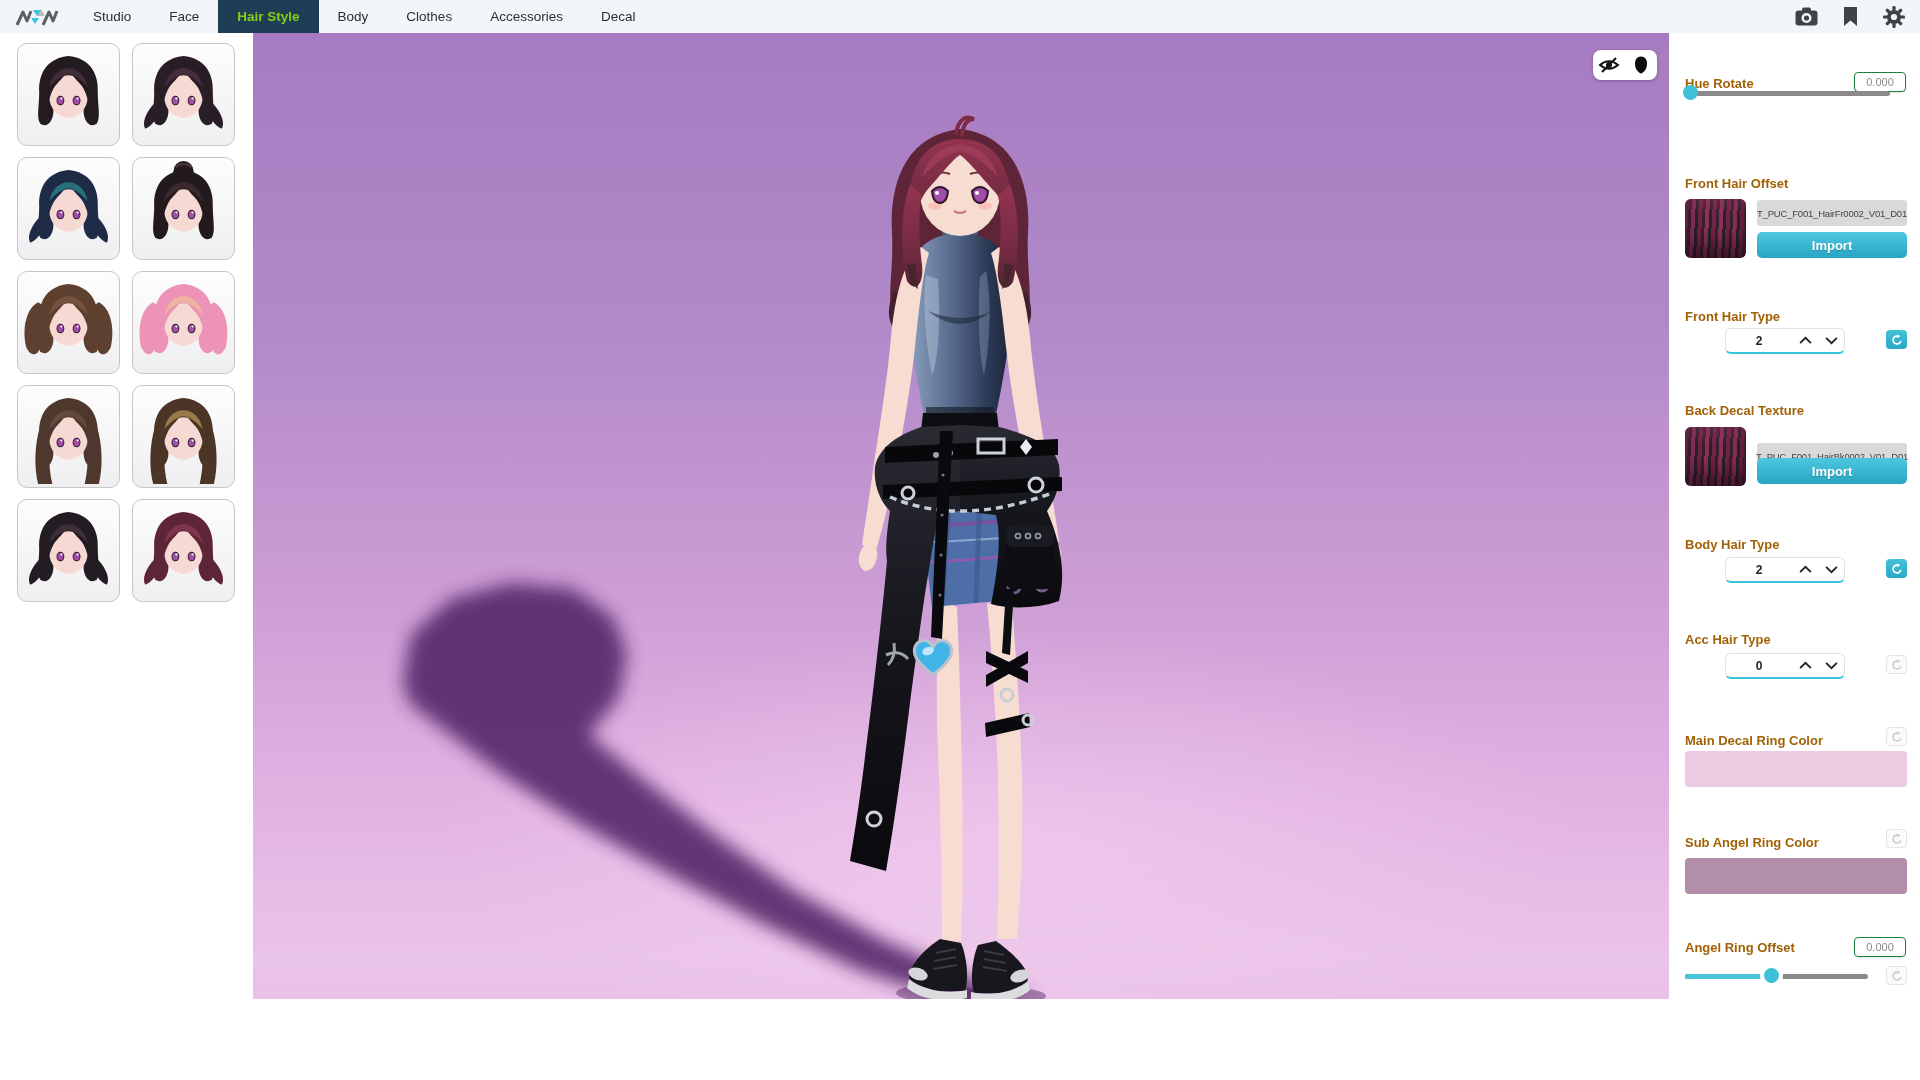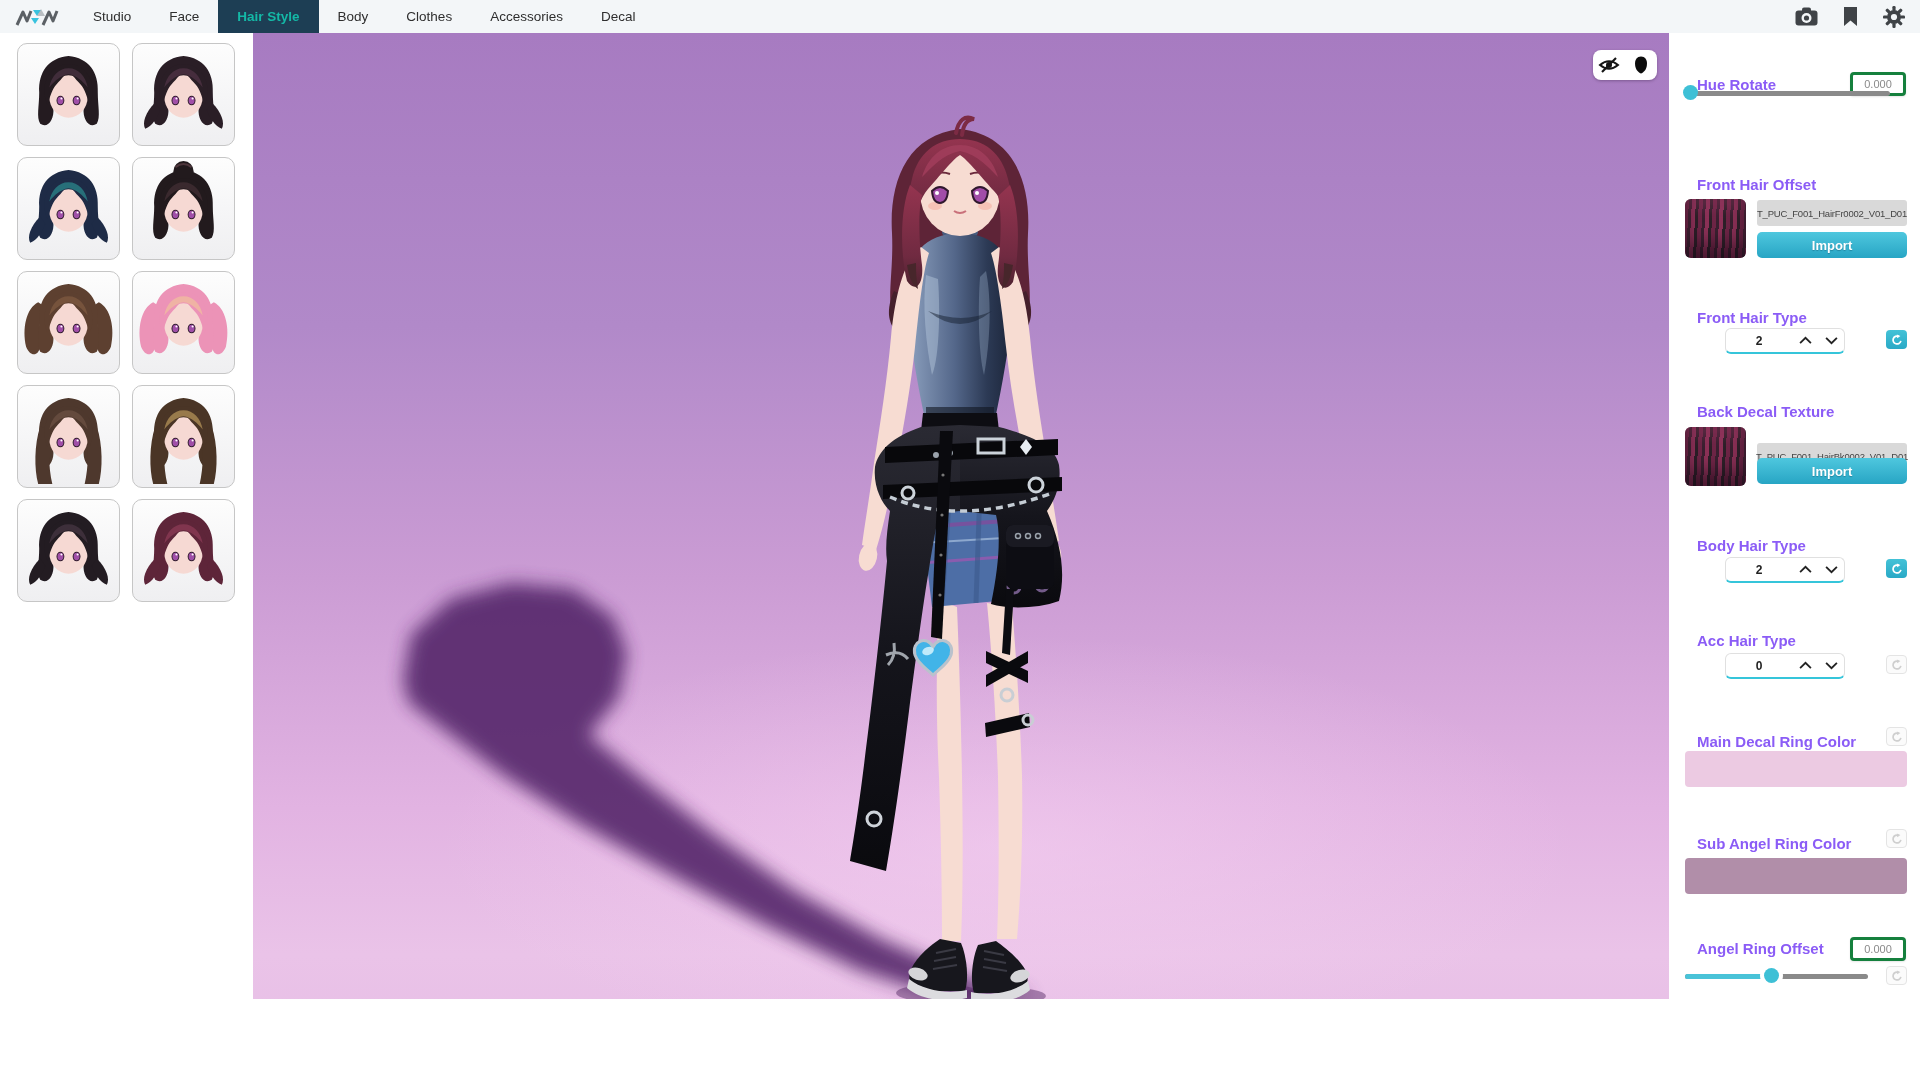--- a/index.html
+++ b/index.html
@@ -5,21 +5,21 @@
   html,body{margin:0;padding:0;background:#ffffff;}
   .app{position:relative;width:1920px;height:999px;overflow:hidden;background:#ffffff;
        font-family:"Liberation Sans",sans-serif;-webkit-font-smoothing:antialiased;}
 
   
   .topnav{position:absolute;top:0;left:0;right:0;height:33px;background:#f3f6f8;
           display:flex;align-items:stretch;z-index:20;}
   .logo{width:74px;display:flex;align-items:center;justify-content:center;}
   .tabs{display:flex;align-items:stretch;}
   .tab{display:flex;align-items:center;padding:0 19px;font-size:13.5px;color:#2e2e2e;cursor:pointer;}
-  .tab.active{background:#1d3e54;color:#14b8a6;font-weight:bold;}
+  .tab.active{background:#1d3e54;color:#84cc16;font-weight:bold;}
   .nav-actions{margin-left:auto;display:flex;align-items:center;gap:20px;padding-right:14px;}
   .nav-actions .abtn{width:24px;height:24px;display:flex;align-items:center;justify-content:center;cursor:pointer;}
 
   
   .sidebar{position:absolute;top:33px;left:0;width:253px;bottom:0;background:#ffffff;z-index:10;}
   .hair-grid{display:grid;grid-template-columns:103px 103px;grid-auto-rows:103px;
              gap:11px 12px;margin:10px 0 0 17px;}
   .hair-card{border:1.5px solid #c6c6c6;border-radius:10px;background:linear-gradient(#fdfdfd,#efeff1);
              overflow:hidden;cursor:pointer;box-sizing:border-box;}
   .hair-card svg{width:100%;height:100%;display:block;}
@@ -30,22 +30,22 @@
   .lightpool{position:absolute;left:180px;top:600px;width:1150px;height:430px;
              background:radial-gradient(ellipse at center,rgba(246,210,242,.55),rgba(246,210,242,0) 70%);}
   .shadow-svg{position:absolute;inset:0;}
   .char{position:absolute;left:537px;top:62px;width:340px;height:930px;}
   .vp-toolbar{position:absolute;top:17px;right:12px;width:64px;height:30px;background:#ffffff;border-radius:8px;
               box-shadow:0 1px 3px rgba(40,20,50,.35);display:flex;align-items:center;justify-content:center;gap:10px;}
   .vp-toolbar .vbtn{width:22px;height:22px;display:flex;align-items:center;justify-content:center;cursor:pointer;}
 
   
   .panel{position:absolute;top:33px;right:0;width:251px;bottom:0;background:#ffffff;z-index:10;}
-  .panel .lbl{position:absolute;left:28px;font-size:15px;font-weight:bold;color:#8b5cf6;white-space:nowrap;}
-  .valbox{position:absolute;right:14px;width:50px;height:18px;background:#fff;border:3px solid #15803d;border-radius:4px;
+  .panel .lbl{position:absolute;left:16px;font-size:13px;font-weight:bold;color:#a16207;white-space:nowrap;}
+  .valbox{position:absolute;right:14px;width:50px;height:18px;background:#fff;border:1px solid #15803d;border-radius:4px;
           box-shadow:0 1px 2px rgba(0,0,0,.10);font-size:11px;color:#8a8a8a;display:flex;align-items:center;justify-content:center;}
   .slider{position:absolute;left:16px;height:16px;}
   .slider .track{position:absolute;top:6px;left:0;right:0;height:5px;border-radius:3px;background:#8a8a8a;}
   .slider .fill{position:absolute;top:6px;left:0;height:5px;border-radius:3px;background:#49c3d8;}
   .slider .handle{position:absolute;top:0;width:15px;height:15px;border-radius:50%;background:#3ec0d6;}
   .slider .handle.ringed{box-shadow:0 0 0 4px #ffffff,0 1px 3px rgba(0,0,0,.25);}
   .tex-thumb{position:absolute;left:16px;width:61px;height:59px;border-radius:6px;cursor:pointer;
      background:repeating-linear-gradient(93deg,#6e2546 0 4px,#3a2030 4px 7px,#8c3157 7px 11px,#2c2028 11px 14px);
      box-shadow:inset 0 -14px 18px rgba(20,8,18,.55), inset 0 10px 12px rgba(150,60,100,.35);}
   .tex-name{position:absolute;left:88px;width:150px;height:26px;background:#d9d9d9;border-radius:3px;

